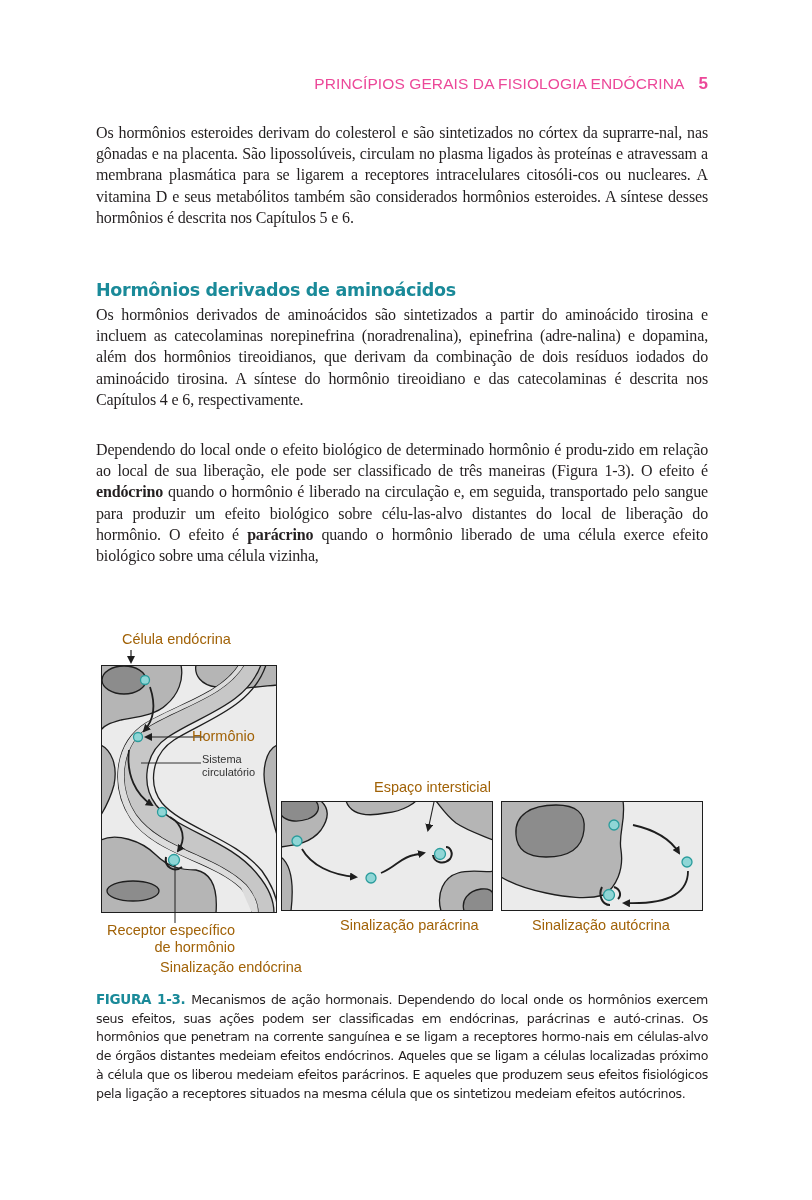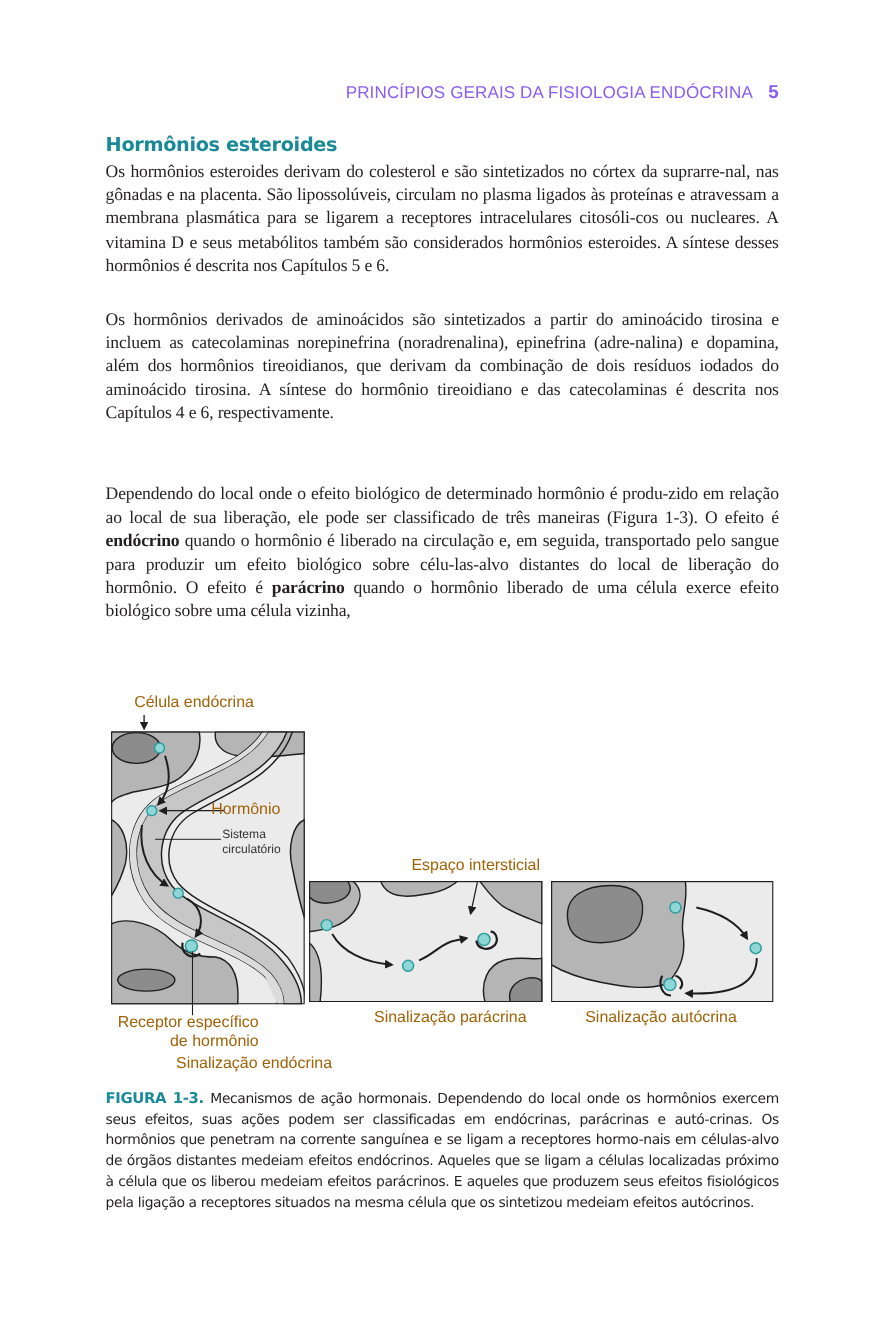--- a/index.html
+++ b/index.html
@@ -1,17 +1,17 @@
 <!DOCTYPE html>
 <html><head>
 <meta charset="utf-8">
 <style>
   html, body { margin:0; padding:0; }
   body { width:812px; height:1200px; background:#ffffff; position:relative; overflow:hidden; color:#231f20; }
-  .running-head { position:absolute; top:74px; right:104px; font-family:"Liberation Sans", sans-serif; font-size:15.5px; letter-spacing:0.1px; color:#8b5cf6; }
+  .running-head { position:absolute; top:74px; right:104px; font-family:"Liberation Sans", sans-serif; font-size:15.5px; letter-spacing:0.1px; color:#ec4899; }
   .running-head .title { }
   .running-head .pagenum { font-weight:bold; font-size:17px; margin-left:14px; }
   .section { position:absolute; left:96px; width:612px; }
   .section h2 { margin:0; font-family:"DejaVu Sans", sans-serif; font-weight:bold; font-size:17.5px; color:#1a8a99; letter-spacing:-0.3px; line-height:24px; }
   .section p { margin:2px 0 0 0; font-family:"Liberation Serif", serif; font-size:16px; line-height:21.2px; text-align:justify; hyphens:manual; letter-spacing:-0.15px; }
   .section p b { font-weight:bold; }
   #sec1 { top:120px; }
   #sec2 { top:278px; }
   #sec3 { top:437px; }
   .figure { position:absolute; left:96px; top:625px; width:620px; height:355px; font-family:"Liberation Sans", sans-serif; }
@@ -21,25 +21,25 @@
   .caption .cap-label { color:#1a8a99; font-weight:bold; font-size:13.5px; margin-right:6px; }
 </style>
 </head>
 <body>
 
 <div class="running-head">
   <span class="title">PRINCÍPIOS GERAIS DA FISIOLOGIA ENDÓCRINA</span><span class="pagenum">5</span>
 </div>
 
 <div class="section" id="sec1">
-  <h2>Hormônios esteroides</h2>
   <p>Os hormônios esteroides derivam do colesterol e são sintetizados no córtex da suprarre-nal, nas gônadas e na placenta. São lipossolúveis, circulam no plasma ligados às proteínas e atravessam a membrana plasmática para se ligarem a receptores intracelulares citosóli-cos ou nucleares. A vitamina D e seus metabólitos também são considerados hormônios esteroides. A síntese desses hormônios é descrita nos Capítulos 5 e 6.</p>
 </div>
 
 <div class="section" id="sec2">
+  <h2>Hormônios derivados de aminoácidos</h2>
   <p>Os hormônios derivados de aminoácidos são sintetizados a partir do aminoácido tirosina e incluem as catecolaminas norepinefrina (noradrenalina), epinefrina (adre-nalina) e dopamina, além dos hormônios tireoidianos, que derivam da combinação de dois resíduos iodados do aminoácido tirosina. A síntese do hormônio tireoidiano e das catecolaminas é descrita nos Capítulos 4 e 6, respectivamente.</p>
 </div>
 
 <div class="section" id="sec3">
   <p><span>Dependendo do local onde o efeito biológico de determinado hormônio é produ-zido em relação ao local de sua liberação, ele pode ser classificado de três maneiras (Figura 1-3). O efeito é </span><b>endócrino</b><span> quando o hormônio é liberado na circulação e, em seguida, transportado pelo sangue para produzir um efeito biológico sobre célu-las-alvo distantes do local de liberação do hormônio. O efeito é </span><b>parácrino</b><span> quando o hormônio liberado de uma célula exerce efeito biológico sobre uma célula vizinha,</span></p>
 </div>
 
 <div class="figure">
   <svg width="620" height="355" viewBox="0 0 620 355" style="position:absolute;left:0;top:0;">
     <defs>

